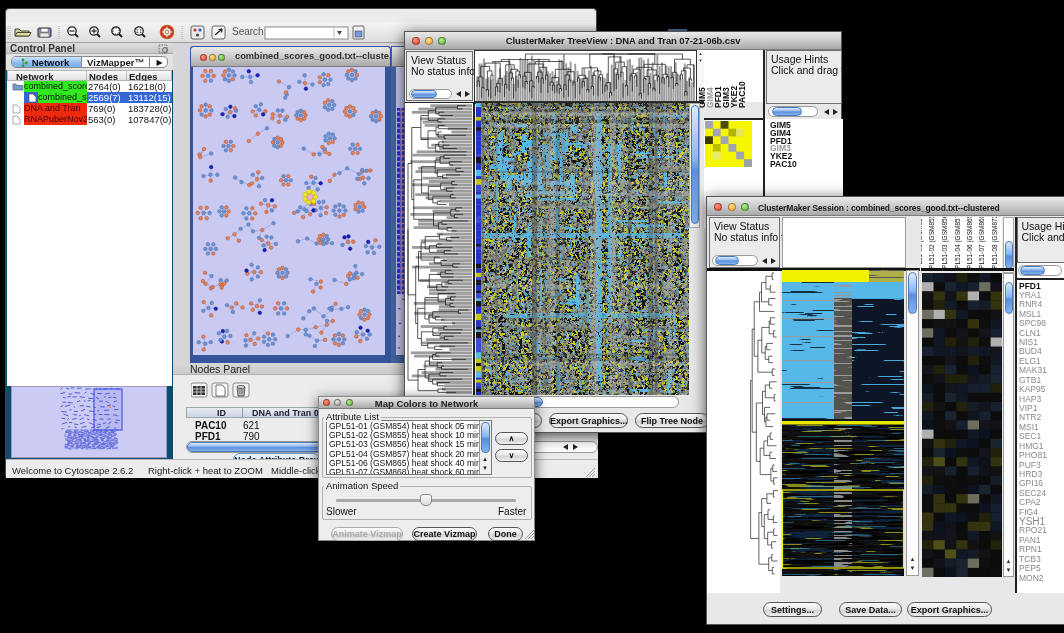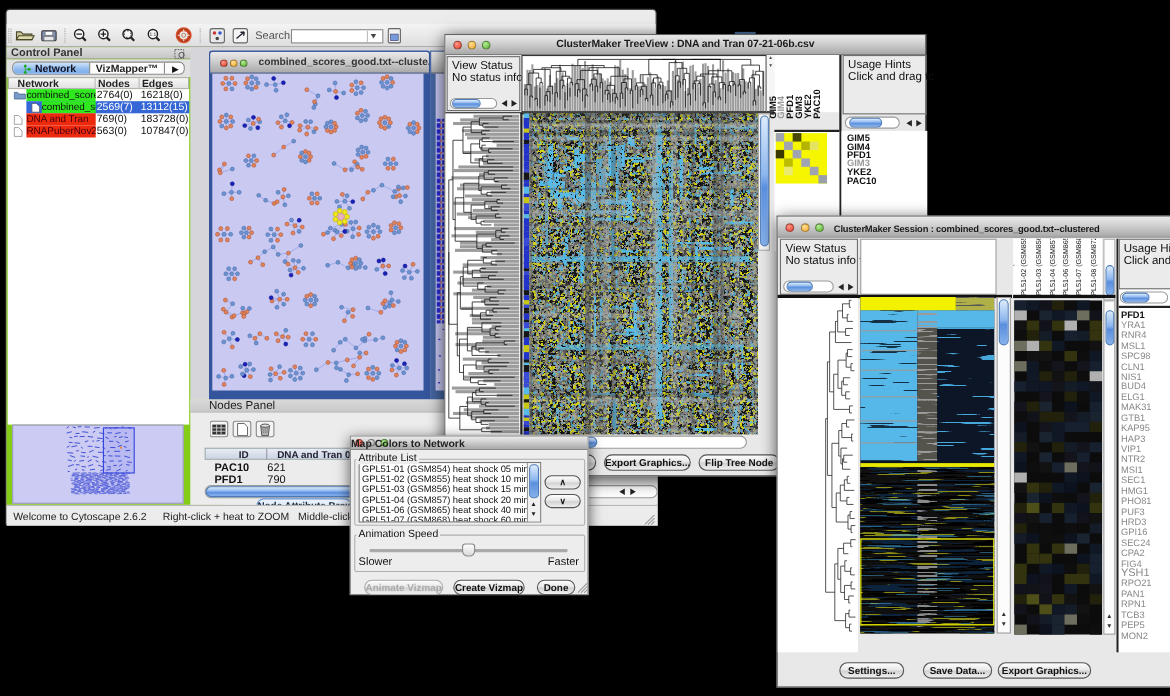--- a/index.html
+++ b/index.html
@@ -65,21 +65,21 @@
           <rect x="206" y="4" width="13" height="13" rx="2" fill="#f4f4f4" stroke="#666"></rect>
           <path d="M209 13 L216 7 M216 7 L212.5 7.5 M216 7 L215.5 10.5" stroke="#223" stroke-width="1.2" fill="none"></path>
           <text x="226" y="13" font-size="10" fill="#555" font-family="Liberation Sans">Search:</text>
           <rect x="259" y="5" width="83" height="12" fill="#fff" stroke="#8a8a8a"></rect>
           <path d="M331 9 l5 0 l-2.5 4 z" fill="#444"></path>
           <line x1="328" y1="6" x2="328" y2="16" stroke="#bbb"></line>
           <rect x="347" y="4" width="11" height="13" rx="1" fill="#f0f0f0" stroke="#666"></rect>
           <rect x="349" y="9" width="7" height="6" fill="#7799dd" stroke="#335" stroke-width="0.5"></rect>
         </svg>
       </div>
-      <div class="abs" style="left:0;top:34px;width:197px;height:416px;background:#84cc16;border-right:1px solid #909090">
+      <div class="abs" style="left:0;top:34px;width:197px;height:416px;background:#0c4a6e;border-right:1px solid #909090">
         <div class="abs" style="left:0;top:0;width:100%;height:11px;background:linear-gradient(#dedede,#c6c6c6);border-bottom:1px solid #aaa;font-size:10px;font-weight:bold;color:#333;padding-left:4px;line-height:11px">Control Panel</div>
         <svg class="abs" style="left:152px;top:1px" width="12" height="10">
           <rect x="1" y="1" width="8" height="8" fill="none" stroke="#555" stroke-width="0.8" stroke-dasharray="1.5,1"></rect>
           <circle cx="7" cy="6" r="2.4" fill="none" stroke="#555" stroke-width="0.9"></circle>
         </svg>
         <div class="abs" style="left:0;top:11px;width:100%;height:16px;background:#e2e2e2">
           <div class="abs" style="left:5px;top:2px;width:157px;height:12px;border:1px solid #8a8a8a;border-radius:5px;background:#fcfcfc;overflow:hidden">
             <div class="abs" style="left:0;top:0;width:70px;height:12px;background:linear-gradient(#cfe4fa,#8db9ee 50%,#74a9ea);border-right:1px solid #8a8a8a;text-align:center;font-size:9.5px;font-weight:bold;line-height:11px;color:#112;padding-left:8px">Network</div>
             <svg class="abs" style="left:8px;top:1px" width="9" height="10">
               <circle cx="3" cy="2" r="1.4" fill="#2a2"></circle>
@@ -2290,21 +2290,21 @@
       <div class="abs" style="left:312px;top:375.5px;font-size:8.5px;font-weight:normal;color:#888">MON2</div>
       <div class="aqbtn" style="left:56px;top:405px;width:59px;height:15px;line-height:14px">Settings...</div>
       <div class="aqbtn" style="left:132px;top:405px;width:63px;height:15px;line-height:14px">Save Data...</div>
       <div class="aqbtn" style="left:200px;top:405px;width:85px;height:15px;line-height:14px">Export Graphics...</div>
     </div>
     <div class="abs" style="left:318px;top:396px;width:217px;height:145px;background:#ededed;border:1px solid #888;z-index:5;box-shadow:0 3px 12px rgba(0,0,0,.65)">
       <div class="abs tb" style="left:0;top:0;width:100%;height:12px">
         <span class="tl tlr" style="left:4px;top:2px;width:7px;height:7px"></span>
         <span class="tl tlx" style="left:15px;top:2px;width:7px;height:7px"></span>
         <span class="tl tlg" style="left:27px;top:2px;width:7px;height:7px"></span>
-        <div class="abs" style="left:0;top:0.5px;width:100%;text-align:left;font-size:9.5px;font-weight:bold;color:#222">Map Colors to Network</div>
+        <div class="abs" style="left:0;top:0.5px;width:100%;text-align:center;font-size:9.5px;font-weight:bold;color:#222">Map Colors to Network</div>
       </div>
       <div class="t9" style="left:5px;top:14px;color:#111;background:#ededed;padding:0 2px;z-index:2">Attribute List</div>
       <div class="abs" style="left:3px;top:20px;width:210px;height:61px;border:1px solid #b0b0b0;border-radius:2px"></div>
       <div class="abs" style="left:7px;top:23px;width:166px;height:55px;background:#fff;border:1px solid #777;overflow:hidden;font-size:8.5px;color:#111;line-height:9.2px;padding:1px 0 0 2px;white-space:nowrap">GPL51-01 (GSM854) heat shock 05 min<br>GPL51-02 (GSM855) heat shock 10 min<br>GPL51-03 (GSM856) heat shock 15 min<br>GPL51-04 (GSM857) heat shock 20 min<br>GPL51-06 (GSM865) heat shock 40 min<br>GPL51-07 (GSM868) heat shock 60 min</div>
       <div class="abs" style="left:160px;top:24px;width:12px;height:53px;background:#f0f0f0;border-left:1px solid #999"></div>
       <div class="bpill" style="left:161.5px;top:25px;width:9px;height:31px;border-radius:4px"></div>
       <div class="abs" style="left:161px;top:58px;width:10px;height:18px;font-size:6px;line-height:9px;text-align:center;color:#222">▲<br>▼</div>
       <div class="aqbtn" style="left:176px;top:35px;width:33px;height:13px;line-height:12px;font-size:8px;border-radius:6.5px">∧</div>
       <div class="aqbtn" style="left:176px;top:52px;width:33px;height:13px;line-height:12px;font-size:8px;border-radius:6.5px">∨</div>
       <div class="t9" style="left:5px;top:83px;color:#111;background:#ededed;padding:0 2px;z-index:2">Animation Speed</div>

